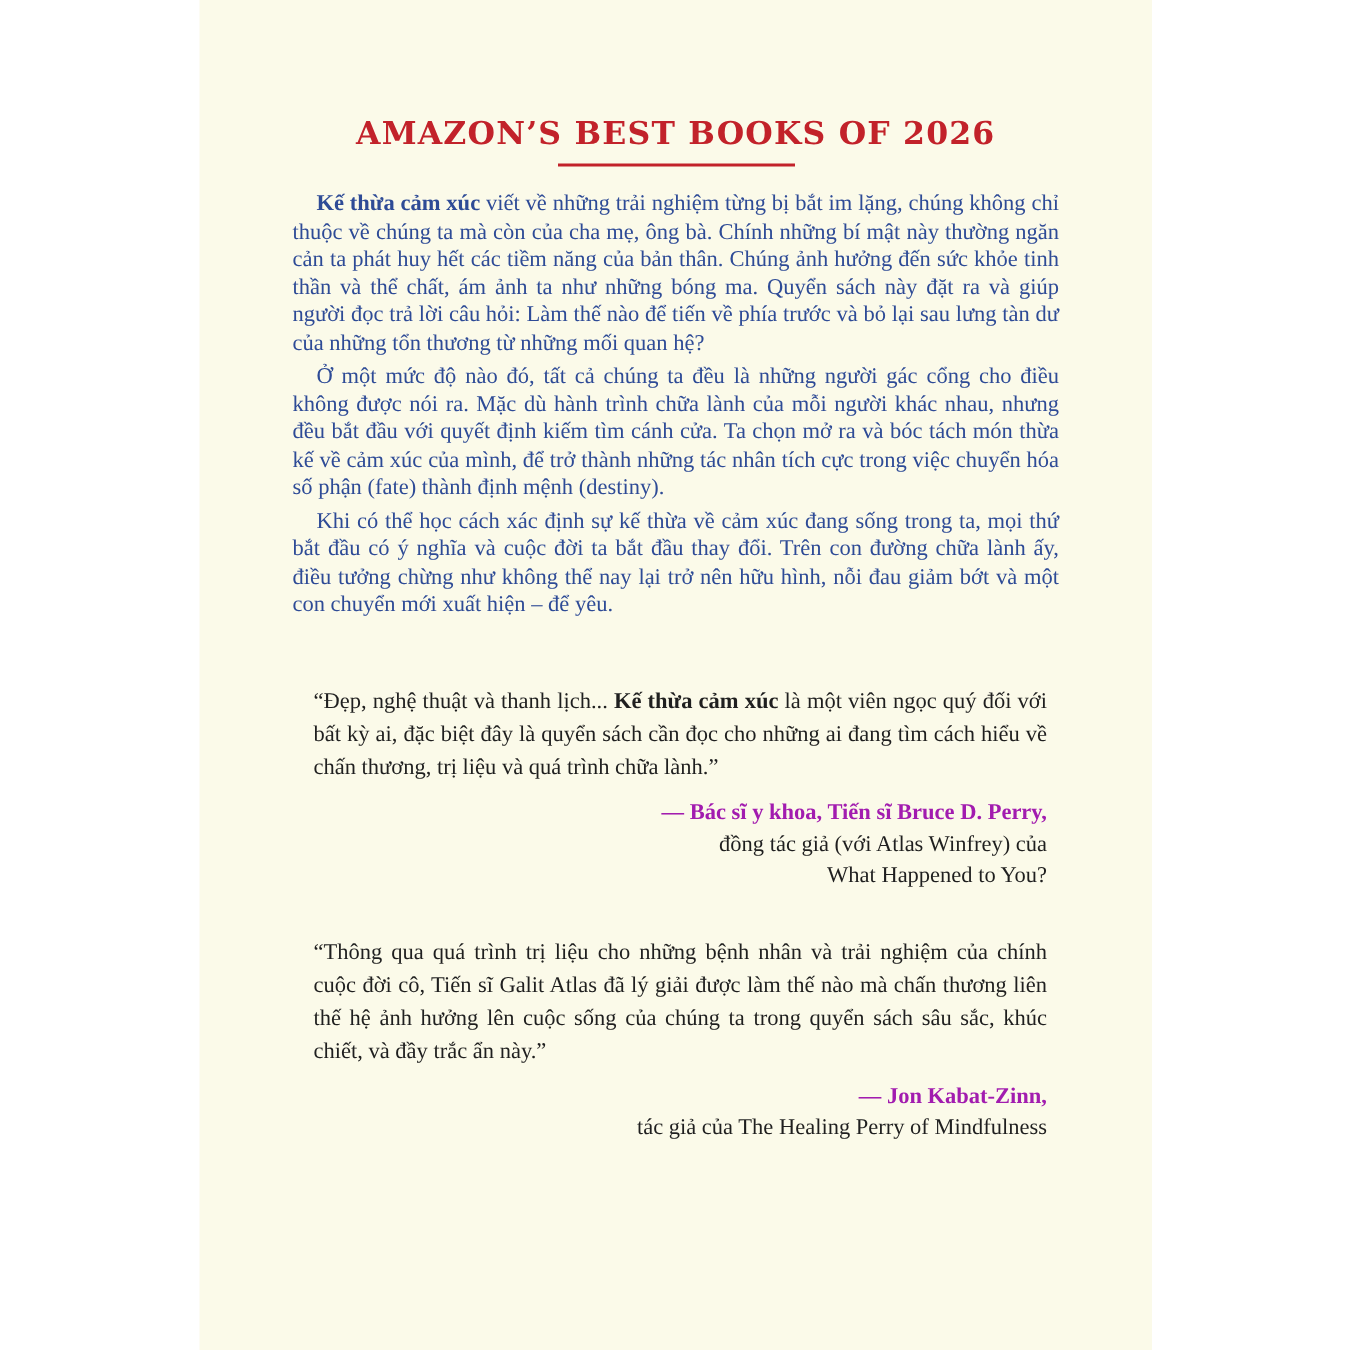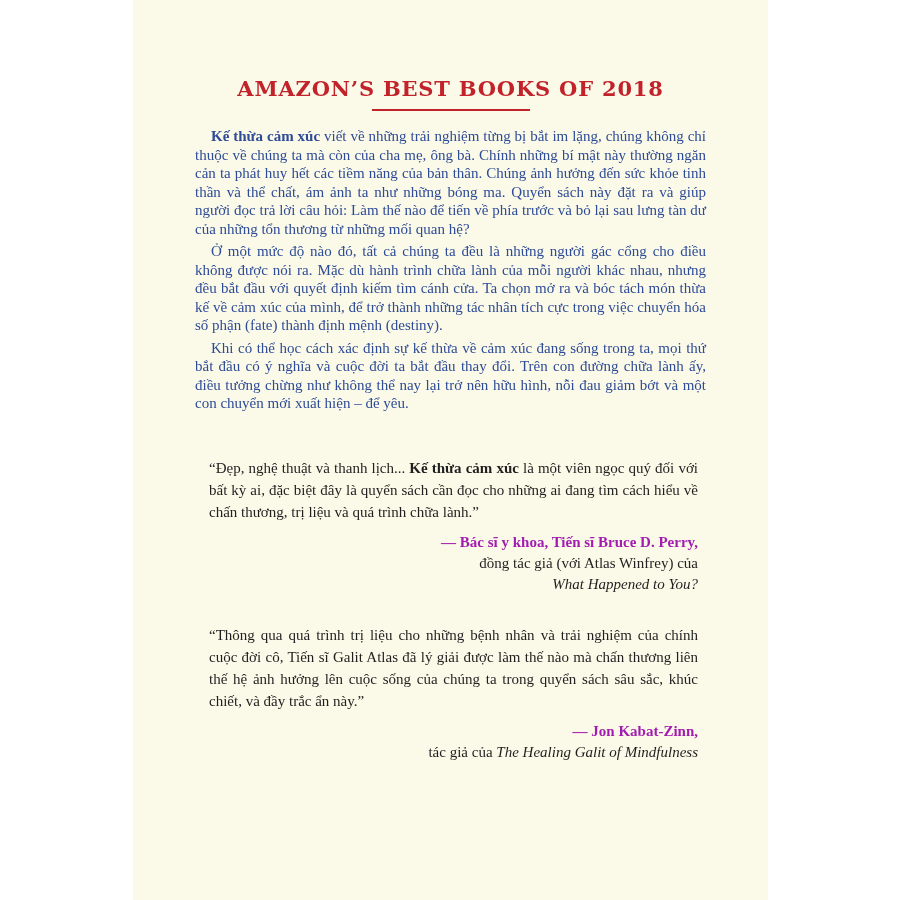--- a/index.html
+++ b/index.html
@@ -72,43 +72,43 @@
   .quote .q-bold { font-weight: bold; }
   .attribution {
     margin: 9px 0 0 0;
     text-align: right;
     line-height: 21px;
   }
   .attribution .attrib-name {
     color: #a21caf;
     font-weight: bold;
   }
-  .attribution .work { font-style: italic; }
+  .attribution .work { }
 </style>
 </head>
 <body>
 
 <div class="stage">
   <div class="paper">
     <div class="content">
 
-      <h1 class="heading">AMAZON’S BEST BOOKS OF 2018</h1>
+      <h1 class="heading">AMAZON’S BEST BOOKS OF 2026</h1>
       <div class="heading-rule"></div>
 
       <section class="synopsis">
         <p><span class="lead">Kế thừa cảm xúc</span><span> viết về những trải nghiệm từng bị bắt im lặng, chúng không chỉ thuộc về chúng ta mà còn của cha mẹ, ông bà. Chính những bí mật này thường ngăn cản ta phát huy hết các tiềm năng của bản thân. Chúng ảnh hưởng đến sức khỏe tinh thần và thể chất, ám ảnh ta như những bóng ma. Quyển sách này đặt ra và giúp người đọc trả lời câu hỏi: Làm thế nào để tiến về phía trước và bỏ lại sau lưng tàn dư của những tổn thương từ những mối quan hệ?</span></p>
         <p><span>Ở một mức độ nào đó, tất cả chúng ta đều là những người gác cổng cho điều không được nói ra. Mặc dù hành trình chữa lành của mỗi người khác nhau, nhưng đều bắt đầu với quyết định kiếm tìm cánh cửa. Ta chọn mở ra và bóc tách món thừa kế về cảm xúc của mình, để trở thành những tác nhân tích cực trong việc chuyển hóa số phận (fate) thành định mệnh (destiny).</span></p>
         <p><span>Khi có thể học cách xác định sự kế thừa về cảm xúc đang sống trong ta, mọi thứ bắt đầu có ý nghĩa và cuộc đời ta bắt đầu thay đổi. Trên con đường chữa lành ấy, điều tưởng chừng như không thể nay lại trở nên hữu hình, nỗi đau giảm bớt và một con chuyển mới xuất hiện – để yêu.</span></p>
       </section>
 
       <section class="review review-1">
         <p class="quote"><span class="q-italic">“Đẹp, nghệ thuật và thanh lịch... </span><span class="q-bold">Kế thừa cảm xúc</span><span> là một viên ngọc quý đối với bất kỳ ai, đặc biệt đây là quyển sách cần đọc cho những ai đang tìm cách hiểu về chấn thương, trị liệu và quá trình chữa lành.”</span></p>
         <p class="attribution"><span class="attrib-name">— Bác sĩ y khoa, Tiến sĩ Bruce D. Perry,</span><br><span>đồng tác giả (với Atlas Winfrey) của</span><br><span class="work">What Happened to You?</span></p>
       </section>
 
       <section class="review review-2">
         <p class="quote"><span>“Thông qua quá trình trị liệu cho những bệnh nhân và trải nghiệm của chính cuộc đời cô, Tiến sĩ Galit Atlas đã lý giải được làm thế nào mà chấn thương liên thế hệ ảnh hưởng lên cuộc sống của chúng ta trong quyển sách </span><span class="q-italic">sâu sắc, khúc chiết, và đầy trắc ẩn này</span><span>.”</span></p>
-        <p class="attribution"><span class="attrib-name">— Jon Kabat-Zinn,</span><br><span>tác giả của </span><span class="work">The Healing Galit of Mindfulness</span></p>
+        <p class="attribution"><span class="attrib-name">— Jon Kabat-Zinn,</span><br><span>tác giả của </span><span class="work">The Healing Perry of Mindfulness</span></p>
       </section>
 
     </div>
   </div>
 </div>
 
 </body></html>

